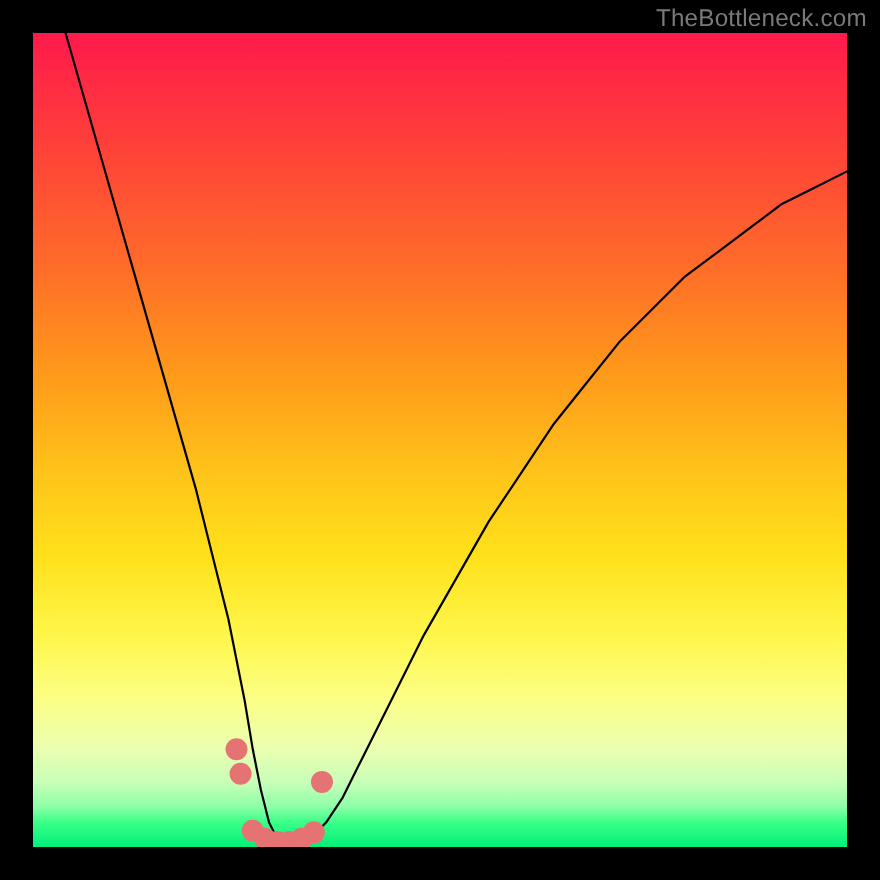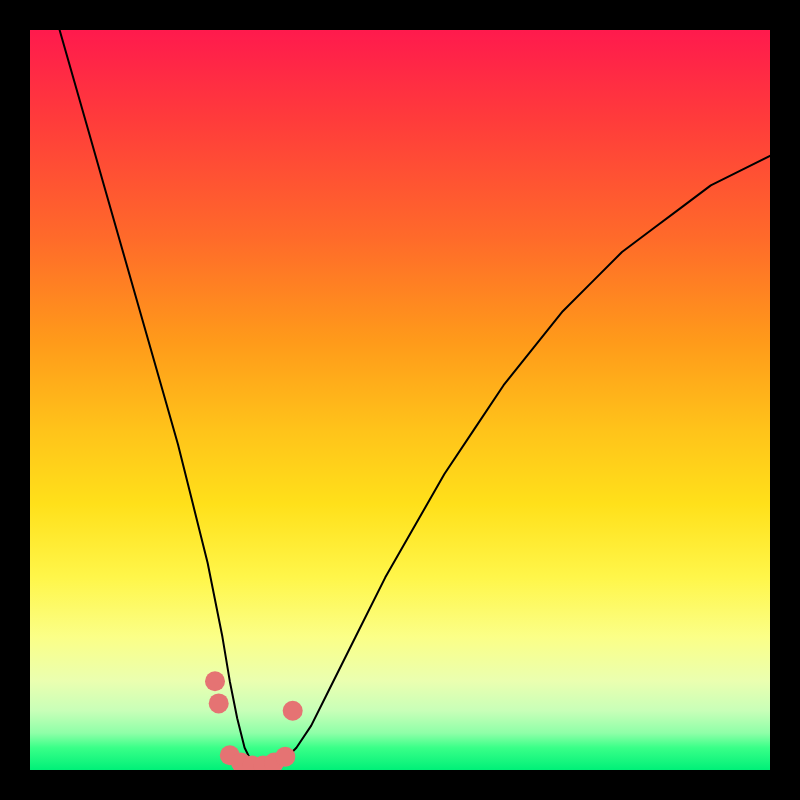--- a/index.html
+++ b/index.html
@@ -69,13 +69,14 @@
           <circle cx="199.80" cy="725.20" r="10" fill="#e57373"></circle>
           <circle cx="210.90" cy="732.60" r="10" fill="#e57373"></circle>
           <circle cx="222.00" cy="735.56" r="10" fill="#e57373"></circle>
           <circle cx="233.10" cy="735.56" r="10" fill="#e57373"></circle>
           <circle cx="244.20" cy="732.60" r="10" fill="#e57373"></circle>
           <circle cx="255.30" cy="726.68" r="10" fill="#e57373"></circle>
           <circle cx="262.70" cy="680.80" r="10" fill="#e57373"></circle>
         </g>
     </svg>
   </div>
+  <div class="watermark">TheBottleneck.com</div>
 </div>
 
 </body></html>

